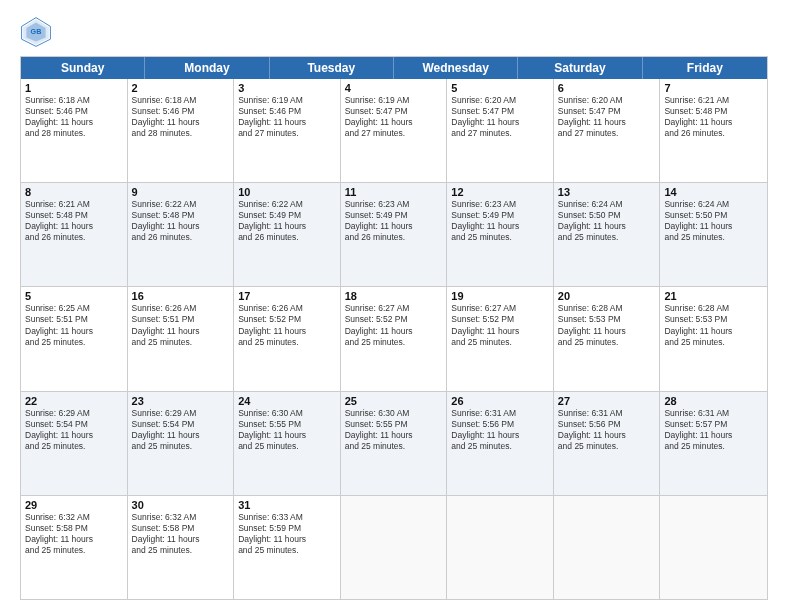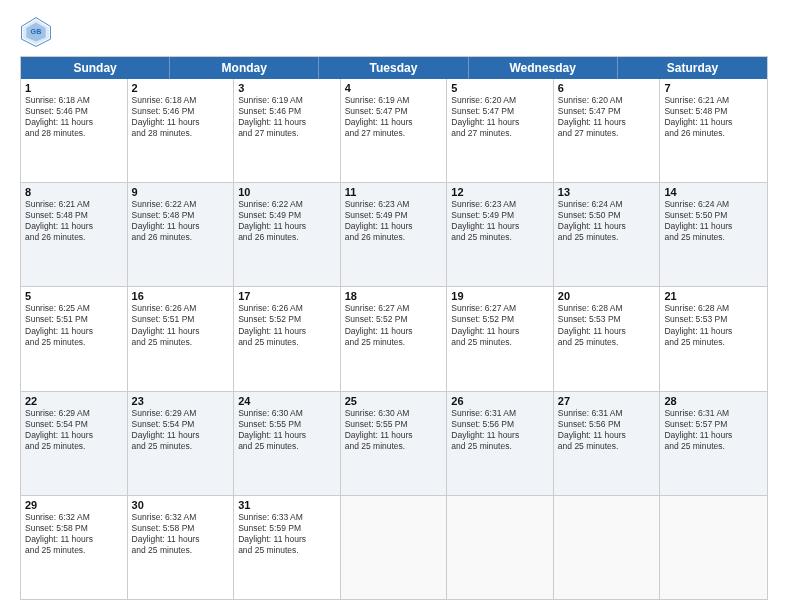--- a/index.html
+++ b/index.html
@@ -56,21 +56,21 @@
       color: #444;
     }
     .calendar {
       flex: 1;
       display: flex;
       flex-direction: column;
       border: 1px solid #ccc;
     }
     .cal-header {
       display: grid;
-      grid-template-columns: repeat(5, 1fr);
+      grid-template-columns: repeat(6, 1fr);
       background: #2b6cb0;
     }
     .cal-header-cell {
       color: #fff;
       font-size: 12px;
       font-weight: bold;
       text-align: center;
       padding: 4px 2px;
       border-right: 1px solid rgba(255,255,255,0.3);
     }
@@ -134,20 +134,21 @@
     </div>
   </div>
 
   <div class="calendar">
     <div class="cal-header">
       <div class="cal-header-cell">Sunday</div>
       <div class="cal-header-cell">Monday</div>
       <div class="cal-header-cell">Tuesday</div>
       <div class="cal-header-cell">Wednesday</div>
       <div class="cal-header-cell">Saturday</div>
+      <div class="cal-header-cell">Friday</div>
     </div>
     <div class="cal-body" id="cal-body">
     <div class="cal-row">
           <div class="cal-cell">
             <span class="day-num">1</span>
             <div class="cell-text">Sunrise: 6:18 AM</div>
             <div class="cell-text">Sunset: 5:46 PM</div>
             <div class="cell-text">Daylight: 11 hours</div>
             <div class="cell-text">and 28 minutes.</div>
           </div>

